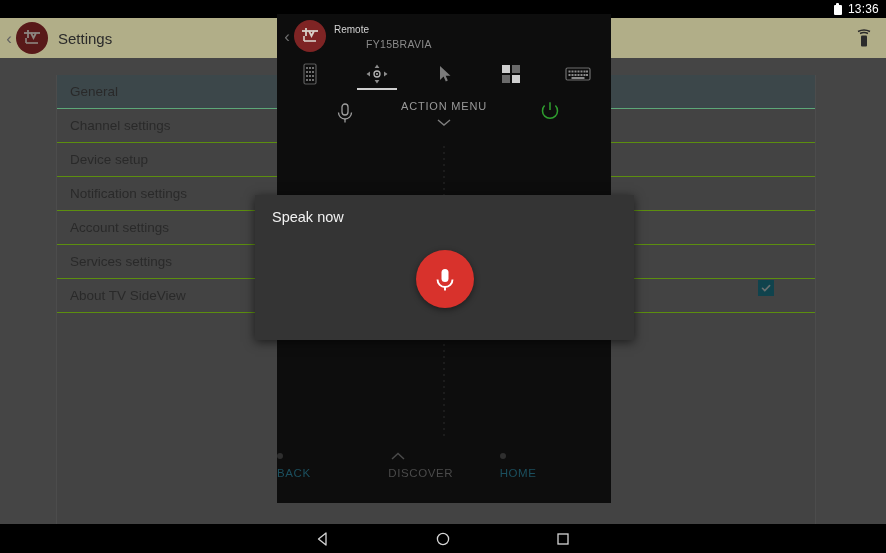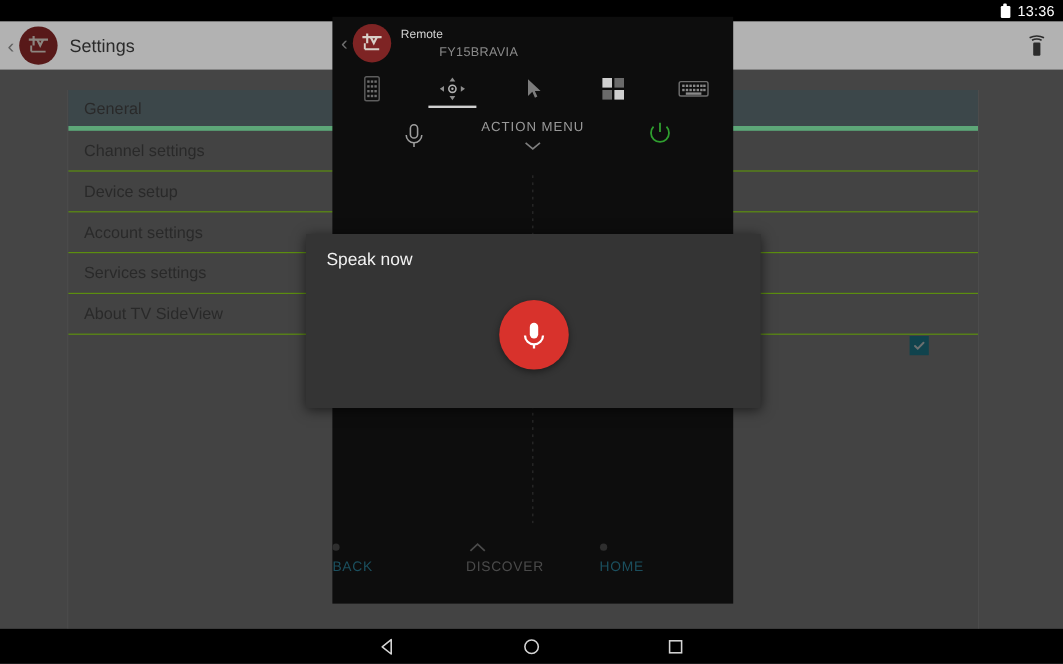--- a/index.html
+++ b/index.html
@@ -14,35 +14,35 @@
     padding-right:7px; gap:6px; }
   #statusbar .clock{ color:#ffffff; font-size:12px; letter-spacing:.2px; line-height:1; }
   .batt{ position:relative; width:8px; height:12px; }
   .batt .body{ position:absolute; left:0; top:2px; width:8px; height:10px; background:#fff; border-radius:1px;}
   .batt .cap{ position:absolute; left:2.5px; top:0; width:3px; height:2.5px; background:#fff; border-radius:1px 1px 0 0;}
 
   
   #app{ position:absolute; left:0; top:18px; width:886px; height:506px; background:#636363; }
 
   #appbar{ position:absolute; left:0; top:0; width:886px; height:40px;
-    background:#ffffff; display:flex; align-items:center; }
+    background:#fef9c3; display:flex; align-items:center; }
   #appbar .chev{ width:14px; margin-left:2px; color:#8d8d8d; font-size:17px; line-height:1; text-align:center;}
   .logo{ position:relative; width:32px; height:32px; border-radius:50%;
     background:#7e2424; display:flex; align-items:center; justify-content:center; flex:0 0 auto;}
   .logo svg{ display:block; }
   #appbar .title{ color:#3d3d3d; font-size:15px; margin-left:10px; }
   #devicebtn{ position:absolute; right:10px; top:8px; width:24px; height:24px; }
 
   
   #card{ position:absolute; left:56px; top:57px; width:760px; height:461px;
     background:#606060; border:1px solid #6d6d6d; border-top:none; }
   .srow{ position:relative; height:34px; border-bottom:1px solid #84cc16;
     display:flex; align-items:center; padding-left:13px; }
   .srow .lbl{ color:#3c3c3c; font-size:13.5px; }
-  .srow.sel{ background:#56666b; border-bottom:4px solid #86efac;align-items:center; }
+  .srow.sel{ background:#56666b; border-bottom:1px solid #86efac;align-items:center; }
   #chk{ position:absolute; left:701px; top:205px; width:16px; height:16px;
     background:#17616f; display:flex; align-items:center; justify-content:center; }
   #chk svg{ display:block; }
 
   
   #scrim{ position:absolute; left:0; top:18px; width:886px; height:506px;
     background:rgba(0,0,0,0.30); }
 
   
   #remote{ position:absolute; left:277px; top:14px; width:334px; height:489px;
@@ -133,20 +133,23 @@
 
     <div id="card">
       <div class="srow sel">
         <span class="lbl">General</span>
       </div>
       <div class="srow">
         <span class="lbl">Channel settings</span>
       </div>
       <div class="srow">
         <span class="lbl">Device setup</span>
+      </div>
+      <div class="srow">
+        <span class="lbl">Notification settings</span>
       </div>
       <div class="srow">
         <span class="lbl">Account settings</span>
       </div>
       <div class="srow">
         <span class="lbl">Services settings</span>
       </div>
       <div class="srow">
         <span class="lbl">About TV SideView</span>
       </div>

